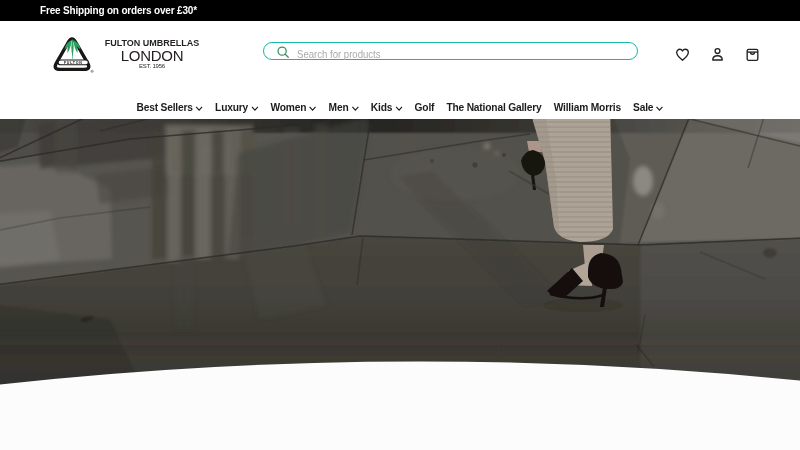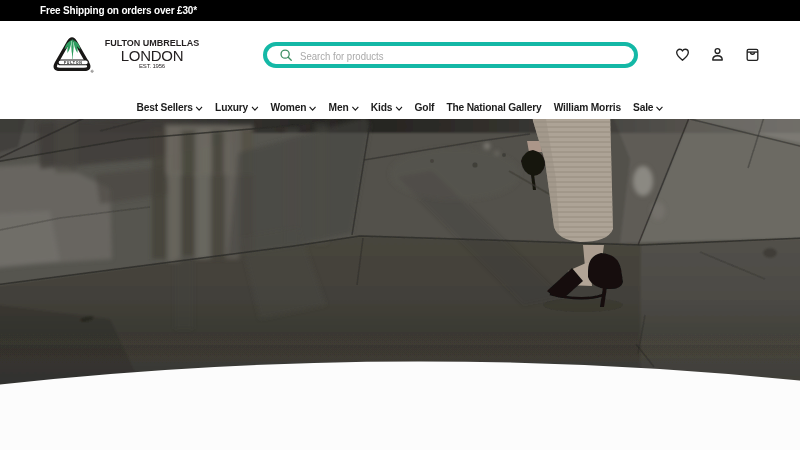--- a/index.html
+++ b/index.html
@@ -6,22 +6,22 @@
   html,body { width:800px; height:450px; overflow:hidden; background:#fff;
     font-family:"Liberation Sans", sans-serif; }
   .topbar { height:21px; background:#000; color:#fff; font-size:10px;
     font-weight:bold; line-height:21px; padding-left:40px; letter-spacing:-.18px; }
   .header { position:relative; height:98px; background:#fff; }
   .logo { position:absolute; left:48px; top:10px; width:48px; height:45px; }
   .brand { position:absolute; left:98px; top:11px; width:108px; text-align:center; color:#231f20; }
   .b1 { font-size:9px; font-weight:bold; letter-spacing:0; line-height:9px; padding-top:7px;text-align:center;}
   .b2 { font-size:15px; letter-spacing:-.3px; line-height:9px; padding-top:3px; }
   .b3 { font-size:6px; line-height:6px; padding-top:3px; letter-spacing:-.2px; }
-  .search { position:absolute; left:263px; top:21px; width:375px; height:26px;
-    border:4px solid #14b8a6; border-radius:14px; display:flex; align-items:center;
+  .search { position:absolute; left:263px; top:21px; width:375px; height:18px;
+    border:1px solid #14b8a6; border-radius:14px; display:flex; align-items:flex-end;
     padding-left:12px; background:#fff; }
   .search span { color:#a9a9a9; font-size:11px; margin-left:7px; transform:scaleX(.87); transform-origin:0 50%; position:relative; top:1px; }
   .hicons { position:absolute; top:25px; left:674px; display:flex; }
   .hicons svg { display:block; }
   .nav { position:absolute; left:0; right:0; top:80px; display:flex;
     justify-content:center; gap:13px; font-size:11px; font-weight:bold;
     color:#1c1c1c; align-items:center; letter-spacing:-.2px; transform:scaleX(.93); }
   .nav .it { display:flex; align-items:center; white-space:nowrap; }
   .nav svg { margin-left:3px; margin-top:2px; }
   .hero { display:block; }

